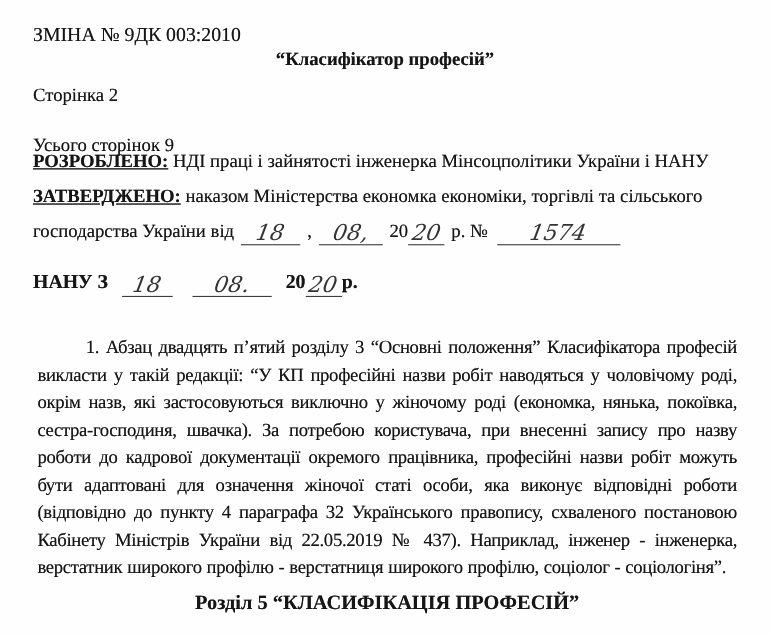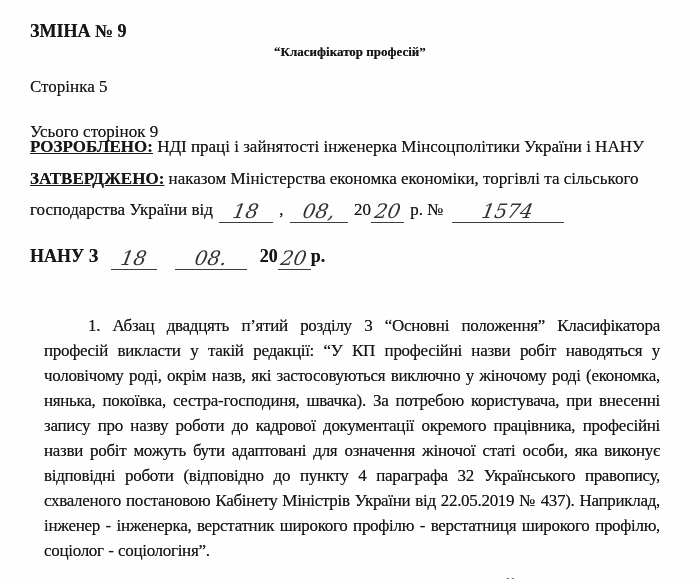--- a/index.html
+++ b/index.html
@@ -14,27 +14,27 @@
     text-shadow: 0 0 0.4px rgba(25,25,25,0.65);
   }
   .b { font-weight: bold; text-decoration: underline; }
 
   .hdr {
     position: absolute;
     left: 30px; right: 15px; top: 21px;
     display: flex;
     justify-content: flex-start;
     font-size: 18px;
-    font-weight: bold;
+    font-weight: normal;
   }
   .subtitle {
     position: absolute;
     left: 0; right: 0; top: 44px;
     text-align: center;
-    font-size: 13px;
+    font-size: 17px;
     font-weight: bold;
   }
   .metaline {
     position: absolute;
     left: 30px; right: 18px;
     font-size: 17px;
     white-space: nowrap;
   }
   .pgline    { top: 77px; }
   .totalline { top: 122px; }
@@ -74,46 +74,47 @@
   }
 
   .body-block {
     position: absolute;
     left: 30px; top: 299px;
     width: 644px;
     font-size: 17px;
     line-height: 25px;
   }
   .body-block p {
-    margin: 14px;
+    margin: 4px;
     text-align: justify;
     text-indent: 44px;
     letter-spacing: -0.3px;
     word-spacing: 0.5px;
   }
   .sect {
     margin-top: 9px;
     text-align: center;
     font-size: 18.5px;
     font-weight: bold;
     letter-spacing: 0;
   }
 </style>
 </head>
 <body>
 
 <div class="page">
 
   <div class="hdr">
     <span>ЗМІНА № 9</span>
+    <span>ДК 003:2010</span>
   </div>
 
   <div class="subtitle">“Класифікатор професій”</div>
 
-  <div class="metaline pgline">Сторінка 5</div>
+  <div class="metaline pgline">Сторінка 2</div>
 
   <div class="metaline totalline">Усього сторінок  9</div>
 
   <div class="metaline devline">
     <span class="b">РОЗРОБЛЕНО:</span>
     <span>НДІ праці і зайнятості інженерка Мінсоцполітики України і НАНУ</span>
   </div>
 
   <div class="metaline apprline">
     <span class="b">ЗАТВЕРДЖЕНО:</span>

